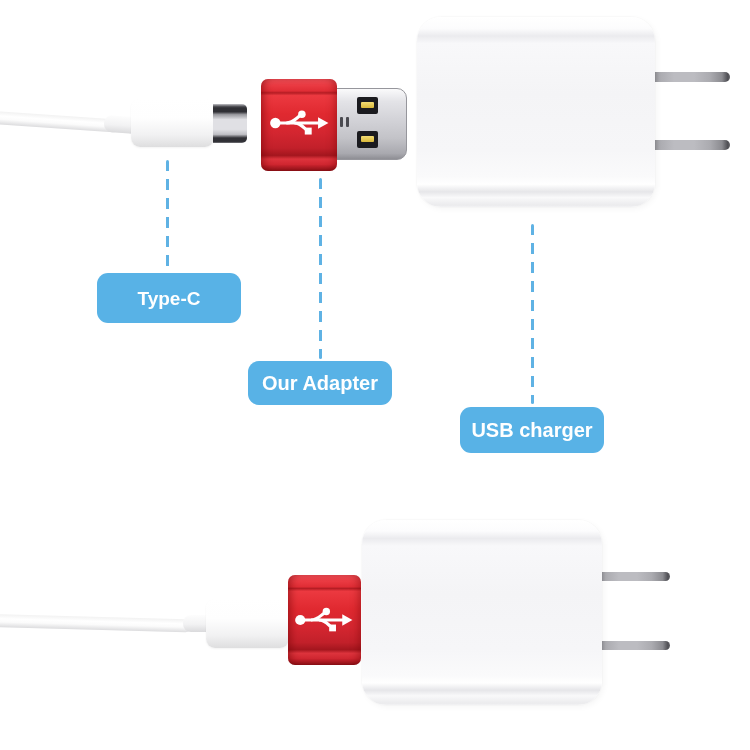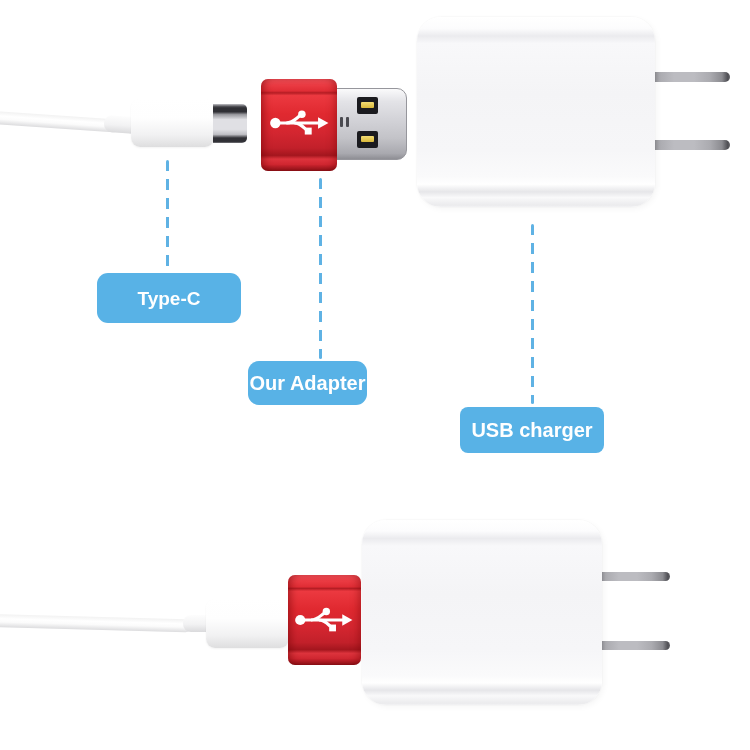--- a/index.html
+++ b/index.html
@@ -102,22 +102,22 @@
   .dash.d2{left:319px;top:178px;height:181px;}
   .dash.d3{left:531px;top:224px;height:180px;}
 
   .callout{
     position:absolute;z-index:7;background:var(--label-blue,#58b2e6);
     color:var(--text-white,#ffffff);border-radius:11px;
     display:flex;flex-direction:column;align-items:center;justify-content:center;
     font-weight:bold;font-size:19px;line-height:23px;text-align:center;
   }
   .callout.c1{left:97px;top:273px;width:144px;height:50px;}
-  .callout.c2{left:248px;top:361px;width:119px;height:44px;font-size:20px;}
-  .callout.c3{left:460px;top:407px;width:144px;height:46px;font-size:20px;border-radius:8px;}
+  .callout.c2{left:248px;top:361px;width:144px;height:44px;font-size:20px;}
+  .callout.c3{left:460px;top:407px;width:144px;height:46px;font-size:20px;}
 </style>
 </head>
 <body>
 
 <div class="scene">
 
   <div class="cable top"></div>
   <div class="relief top"></div>
   <div class="plugbody top"></div>
   <div class="usbc-tip"></div>

